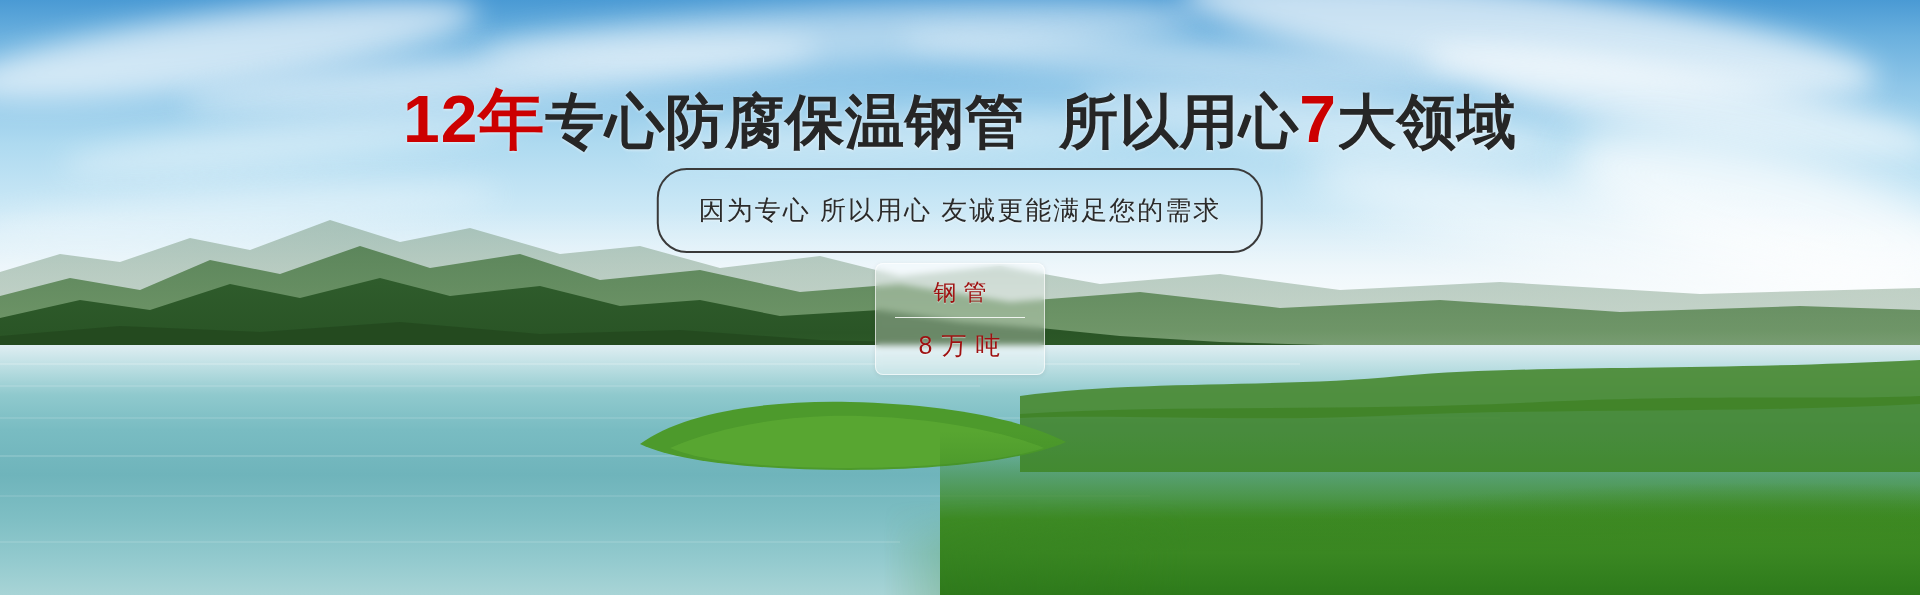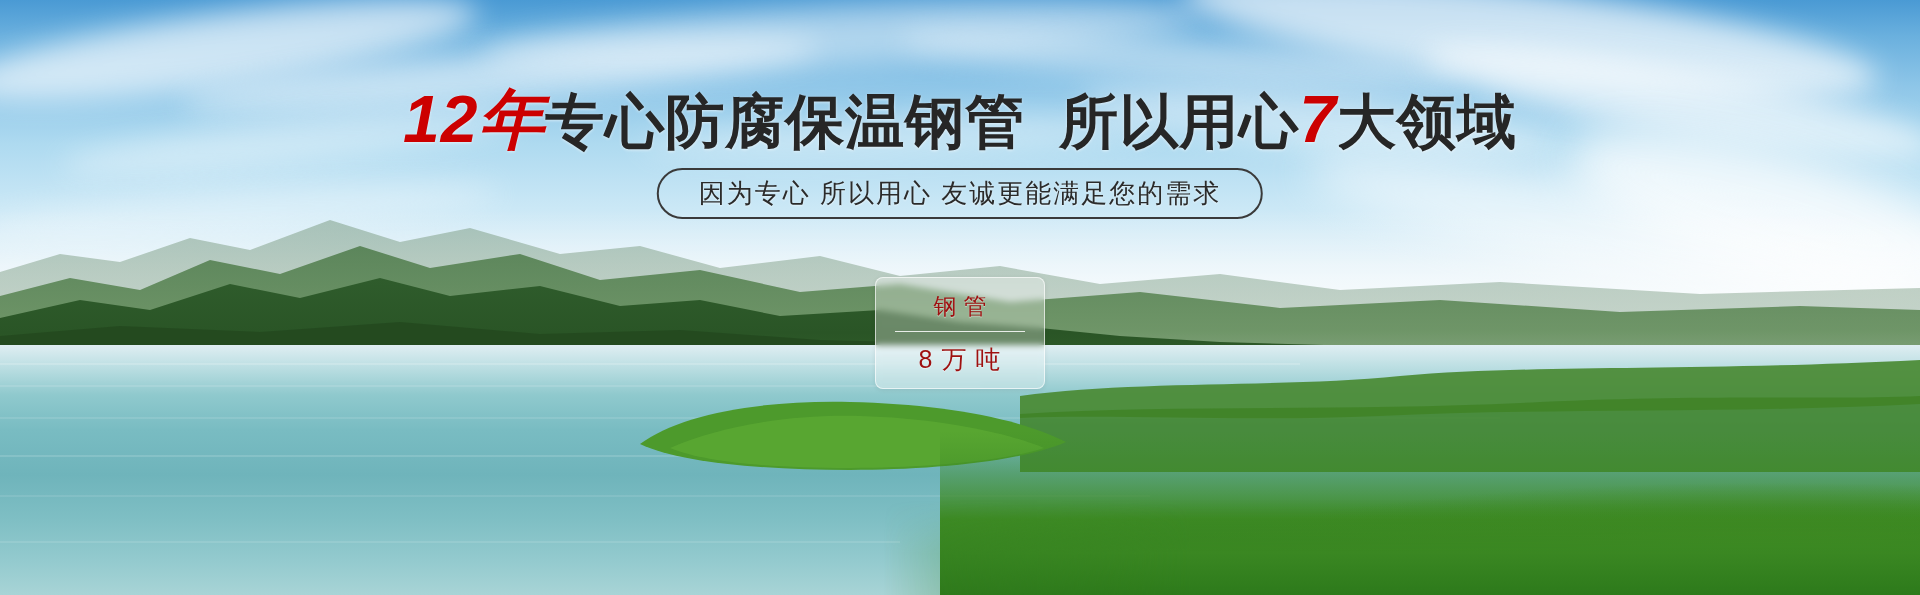--- a/index.html
+++ b/index.html
@@ -78,36 +78,36 @@
     mask-image:linear-gradient(to right,rgba(0,0,0,0) 0%,rgba(0,0,0,0) 46%,#000 62%,#000 100%);
   }
 
   
   .headline{
     position:absolute;left:0;top:86px;width:1920px;
     text-align:center;white-space:nowrap;
     font-size:59px;font-weight:bold;letter-spacing:1px;line-height:1;
     text-shadow:0 1px 3px rgba(255,255,255,.55);
   }
-  .hl-red{color:#cc0000;font-size:66px;font-style:italic;}
+  .hl-red{color:#cc0000;font-size:66px;}
   .hl-dark{color:#262626;}
   .hl-gap{display:inline-block;width:34px;}
 
   
   .pill{
     position:absolute;left:50%;transform:translateX(-50%);top:168px;
-    padding:6px 40px;border:2px solid #3a3a3a;border-radius:30px;
+    padding:23px 40px;border:2px solid #3a3a3a;border-radius:30px;
     color:#2b2b2b;font-size:26px;letter-spacing:2px;white-space:nowrap;
     text-shadow:0 1px 2px rgba(255,255,255,.6);
   }
 
   
   .cards{
     position:absolute;left:50%;transform:translateX(-50%);top:263px;
-    display:flex;gap:8px;margin-top:14px;
+    display:flex;gap:8px;
   }
   .card{
     width:168px;height:110px;
     background:rgba(255,255,255,.30);
     border:1px solid rgba(255,255,255,.65);
     border-radius:8px;
     backdrop-filter:blur(3px);
     -webkit-backdrop-filter:blur(3px);
     display:flex;flex-direction:column;align-items:center;justify-content:center;
     box-shadow:0 1px 5px rgba(0,0,0,.08);

